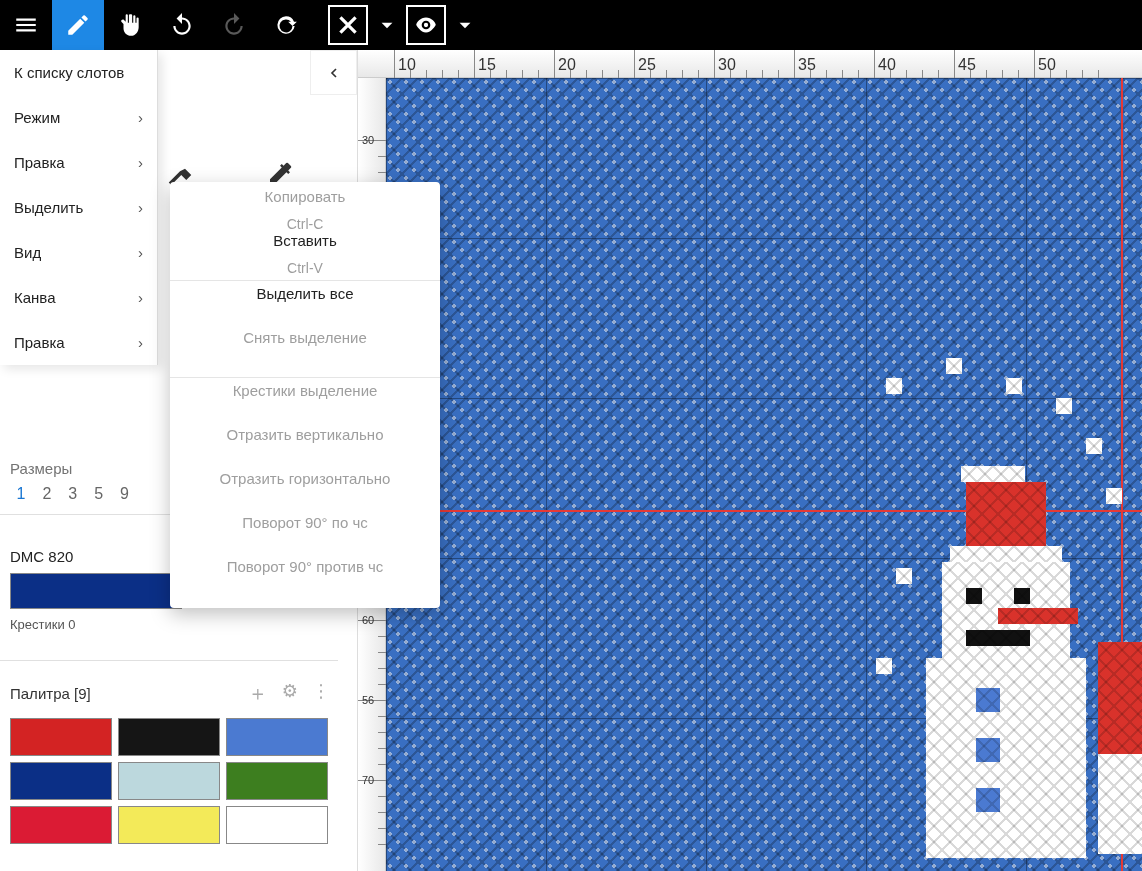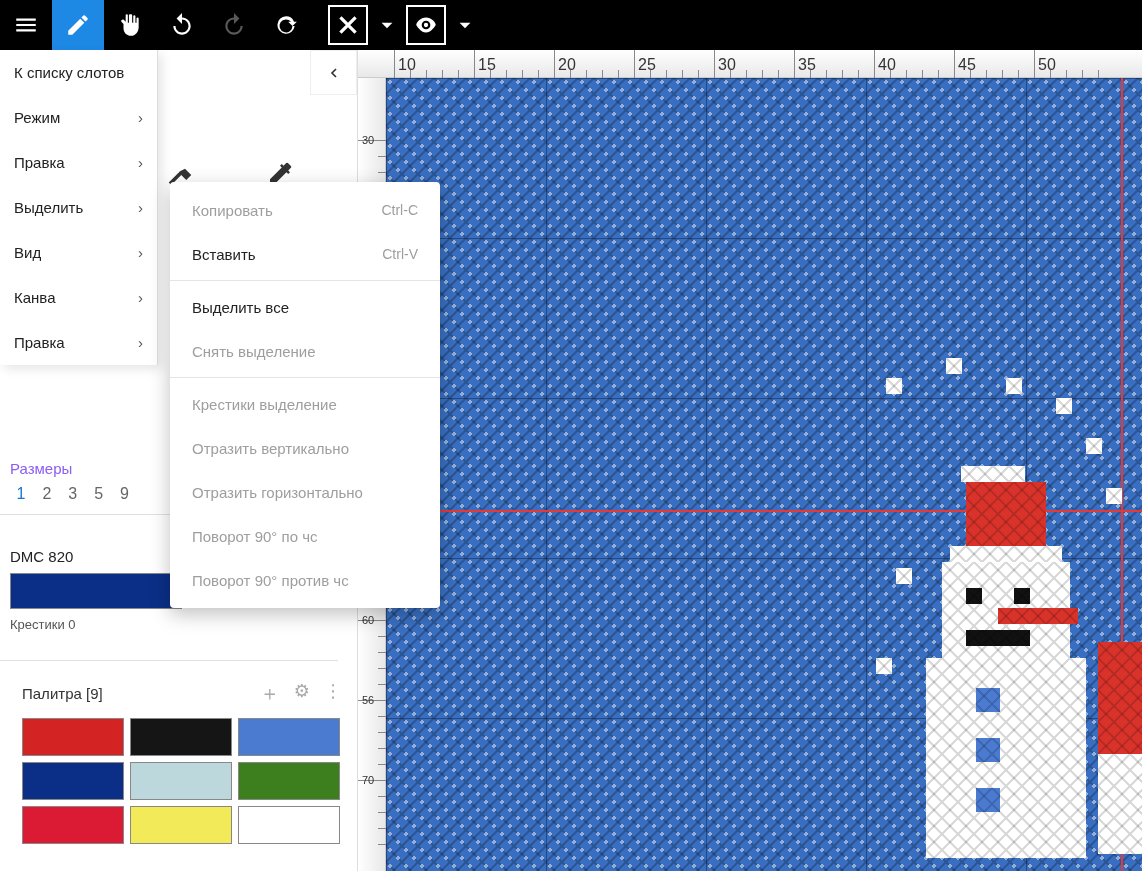--- a/index.html
+++ b/index.html
@@ -17,38 +17,38 @@
   .sidemenu .chev { color:#555; }
   
   .collapse { position:absolute; left:310px; top:50px; width:47px; height:45px; background:#fff; border:1px solid #eee; display:flex; align-items:center; justify-content:center; cursor:pointer; z-index:30;}
   
   .leftpanel { position:absolute; left:0; top:50px; width:358px; height:821px; background:#fff; border-right:1px solid #ddd; padding-top:0; }
   .toolrow { position:absolute; left:0; top:95px; width:358px; height:70px; display:flex; align-items:center; z-index:5;}
   .toolrow .tool { width:100px; height:60px; display:flex; align-items:center; justify-content:center; }
   .toolrow svg { width:30px; height:30px; fill:#333; }
   
   .ctxmenu { position:absolute; left:170px; top:182px; width:270px; background:#fff; border-radius:4px; box-shadow:0 6px 20px rgba(0,0,0,.25); z-index:50; padding:6px 0; }
-  .ctxmenu .mitem { display:flex; align-items:center; justify-content:space-between; height:44px; padding:0 22px; font-size:15px; color:#222; cursor:pointer; }
+  .ctxmenu .mitem { display:flex; align-items:center; justify-content:space-between; height:44px; padding:0 22px; font-size:15px; color:#222; cursor:pointer;flex-direction:column; }
   .ctxmenu .mitem.disabled { color:#9e9e9e; cursor:default; }
   .ctxmenu .sep { height:1px; background:#e5e5e5; margin:4px 0; }
   .ctxmenu .short { color:#9e9e9e; font-size:14px; }
   
   .sizes { position:absolute; left:10px; top:410px; width:300px; }
-  .sizes .lbl { font-size:15px; color:#8b5cf6; margin-bottom:8px; }
+  .sizes .lbl { font-size:15px; color:#737373; margin-bottom:8px; }
   .sizes .nums span { display:inline-block; width:22px; text-align:center; font-size:16px; color:#666; cursor:pointer; }
   .sizes .nums span.sel { color:#1976d2; }
   .sizes-border { position:absolute; left:0; top:464px; width:338px; height:1px; background:#e0e0e0; }
   
   .colorsec { position:absolute; left:10px; top:498px; width:320px;}
   .colorsec .name { font-size:15px; color:#222; margin-bottom:8px; }
   .colorsec .swatch { width:172px; height:36px; background:#0b2f86; border:1px solid #888; }
   .colorsec .count { font-size:13px; color:#555; margin-top:8px; }
   .colorsec-border { position:absolute; left:0; top:610px; width:338px; height:1px; background:#e0e0e0; }
   
-  .palette { position:absolute; left:22px; top:628px; width:330px; }
+  .palette { position:absolute; left:10px; top:628px; width:330px; }
   .palette .hdr { display:flex; align-items:center; justify-content:space-between; width:320px; height:30px; }
   .palette .hdr .ttl { font-size:15px; color:#333; }
   .palette .hdr .ico { display:flex; gap:14px; color:#aaa; }
   .palette .grid { display:flex; flex-wrap:wrap; gap:6px; margin-top:10px; width:330px; }
   .palette .cell { width:102px; height:38px; border:1px solid #888; cursor:pointer; }
   
   .canvas { position:absolute; left:358px; top:50px; width:784px; height:821px; background:#e9e9e9; overflow:hidden; }
   .ruler-h { position:absolute; left:0; top:0; width:784px; height:28px; background:linear-gradient(#fff,#e8e8e8); border-bottom:1px solid #ccc; }
   .ruler-h .tick { position:absolute; top:0; font-size:16px; color:#333; }
   .ruler-h .tline { position:absolute; top:0; width:1px; height:28px; background:#888;}

